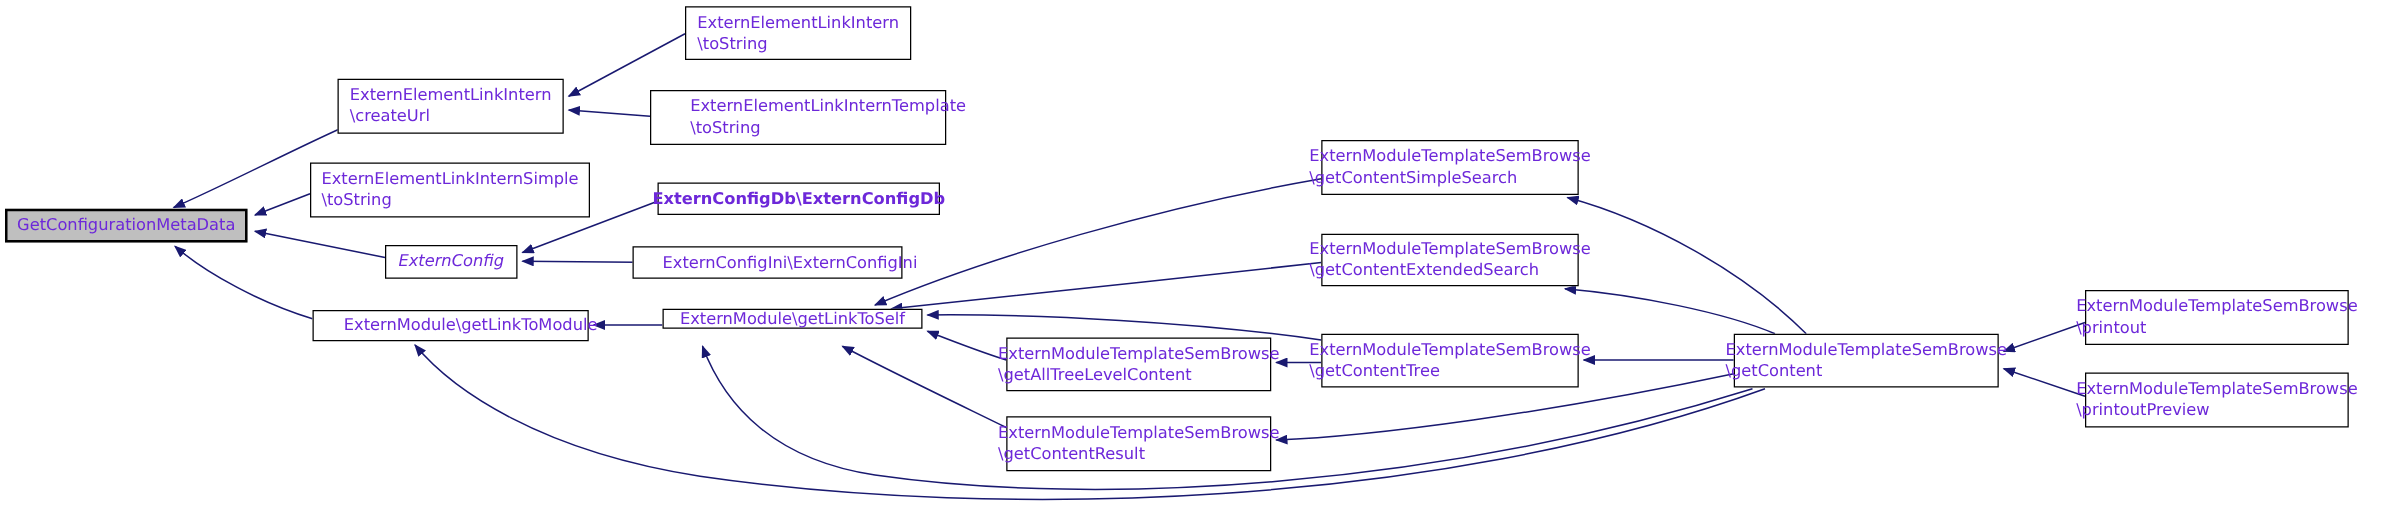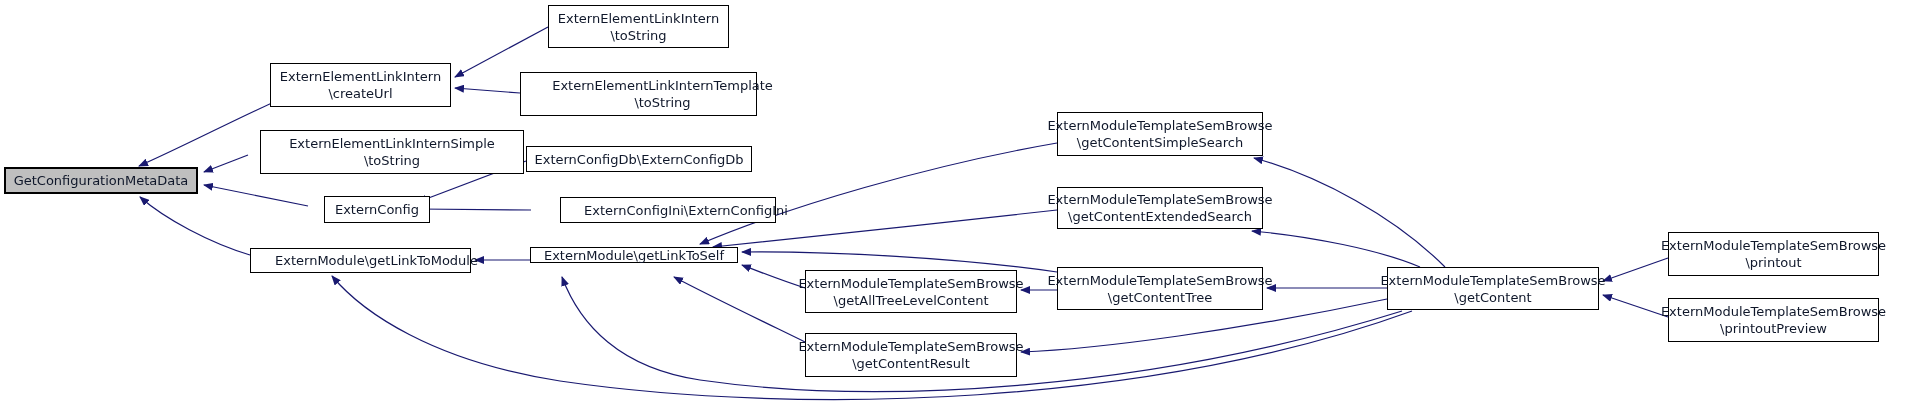--- a/index.html
+++ b/index.html
@@ -9,24 +9,24 @@
     background:#ffffff;
     font-family:"DejaVu Sans",sans-serif;
     overflow:hidden;
   }
   #edges{position:absolute;left:0;top:0;width:1925px;height:414px;}
   .edge{fill:none;stroke:#191970;stroke-width:1.2px;}
   .node{
     position:absolute;
     box-sizing:border-box;
     display:flex;align-items:center;justify-content:center;
-    text-align:center;
+    text-align:left;
     background:#ffffff;
     border:1px solid #000000;
-    color:#0f172a;
+    color:#6d28d9;
     font-size:13px;line-height:17px;
     white-space:pre-line;
     cursor:pointer;
   }
   .node.root{
     background:#bfbfbf;
     border-width:2px;
     cursor:default;
   }
 </style>
@@ -67,25 +67,25 @@
       </g>
   </svg>
   <div id="nodes">
       <div class="node root" style="left: 4px; top: 167px; width: 194px; height: 27px;">GetConfigurationMetaData</div>
       <div class="node" style="left: 270px; top: 63px; width: 181px; height: 44px;">ExternElementLinkIntern
 \createUrl</div>
       <div class="node" style="left: 548px; top: 5px; width: 181px; height: 43px;">ExternElementLinkIntern
 \toString</div>
       <div class="node" style="left: 520px; top: 72px; width: 237px; height: 44px; padding-left: 48px;">ExternElementLinkInternTemplate
 \toString</div>
-      <div class="node" style="left: 260px; top: 130px; width: 264px; height: 44px;">ExternElementLinkInternSimple
+      <div class="node" style="left: 248px; top: 130px; width: 224px; height: 44px;">ExternElementLinkInternSimple
 \toString</div>
-      <div class="node" style="left: 324px; top: 196px; width: 106px; height: 27px;">ExternConfig</div>
-      <div class="node" style="left: 526px; top: 146px; width: 226px; height: 26px;">ExternConfigDb\ExternConfigDb</div>
-      <div class="node" style="left: 560px; top: 197px; width: 216px; height: 26px; padding-left: 36px;">ExternConfigIni\ExternConfigIni</div>
+      <div class="node" style="left: 308px; top: 196px; width: 106px; height: 27px; font-style: italic;">ExternConfig</div>
+      <div class="node" style="left: 526px; top: 146px; width: 226px; height: 26px; font-weight: bold;">ExternConfigDb\ExternConfigDb</div>
+      <div class="node" style="left: 506px; top: 197px; width: 216px; height: 26px; padding-left: 36px;">ExternConfigIni\ExternConfigIni</div>
       <div class="node" style="left: 250px; top: 248px; width: 221px; height: 25px; padding-left: 32px;">ExternModule\getLinkToModule</div>
       <div class="node" style="left: 530px; top: 247px; width: 208px; height: 16px;">ExternModule\getLinkToSelf</div>
       <div class="node" style="left: 805px; top: 270px; width: 212px; height: 43px;">ExternModuleTemplateSemBrowse
 \getAllTreeLevelContent</div>
       <div class="node" style="left: 805px; top: 333px; width: 212px; height: 44px;">ExternModuleTemplateSemBrowse
 \getContentResult</div>
       <div class="node" style="left: 1057px; top: 112px; width: 206px; height: 44px;">ExternModuleTemplateSemBrowse
 \getContentSimpleSearch</div>
       <div class="node" style="left: 1057px; top: 187px; width: 206px; height: 42px;">ExternModuleTemplateSemBrowse
 \getContentExtendedSearch</div>

